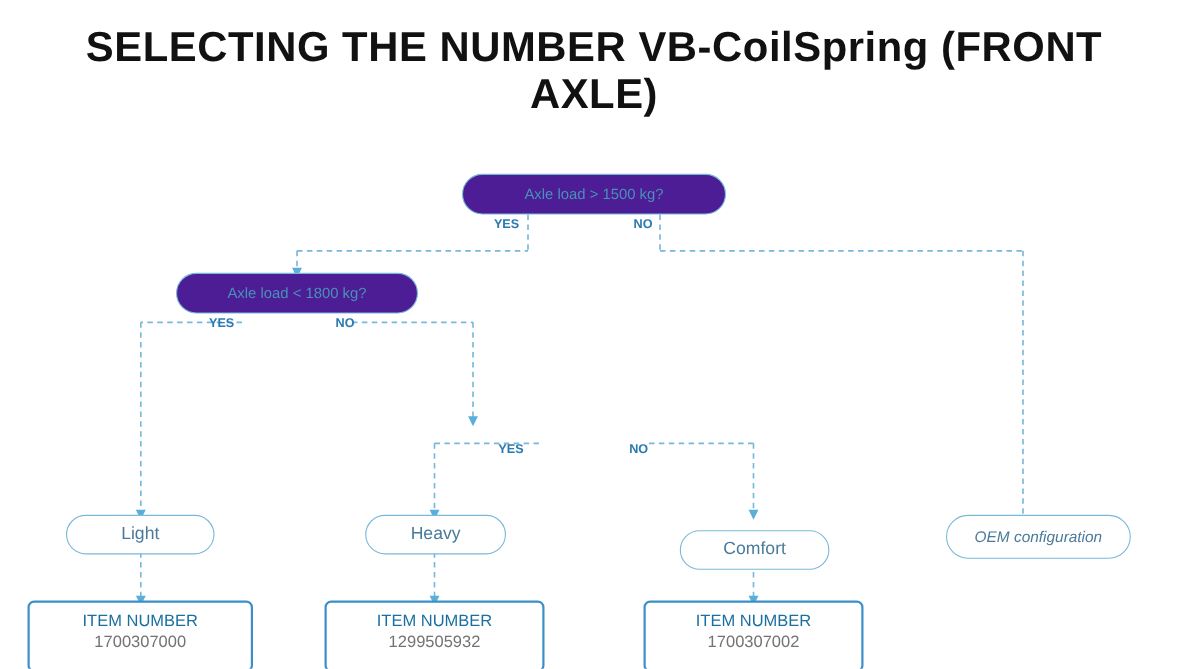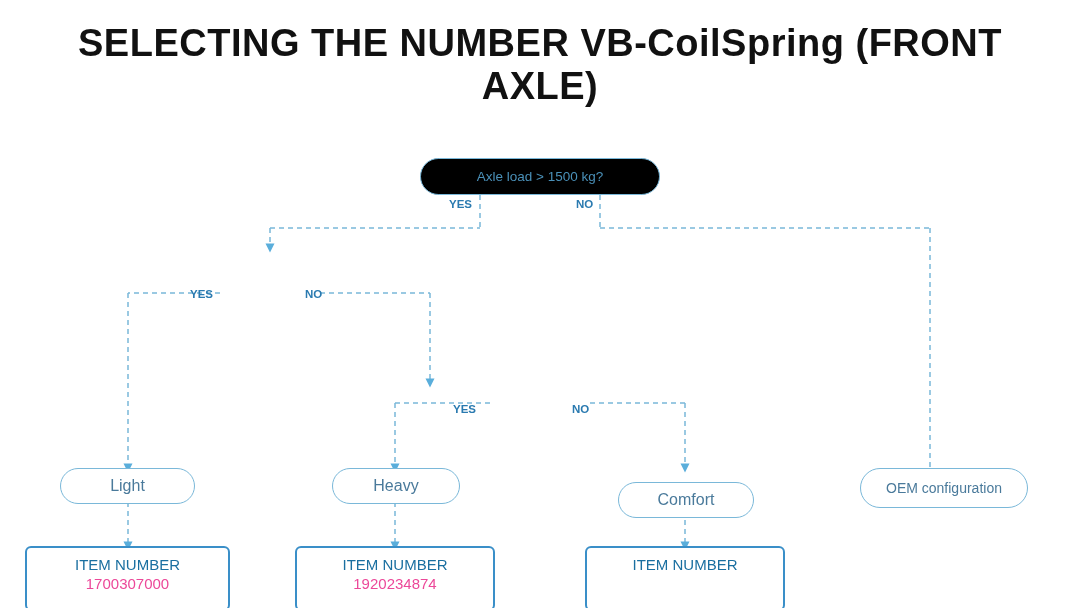--- a/index.html
+++ b/index.html
@@ -33,21 +33,21 @@
       top: 0; left: 0;
       width: 100%;
       height: 100%;
     }
 
     
     .decision-box {
       position: absolute;
       border: 1.5px solid #7ab8d9;
       border-radius: 20px;
-      background: #000000;
+      background: #4c1d95;
       text-align: center;
       color: #4a90b8;
       font-size: 13.5px;
       display: flex;
       align-items: center;
       justify-content: center;
       padding: 4px 10px;
     }
 
     .result-box {
@@ -76,21 +76,21 @@
     .item-box .item-label {
       font-size: 15px;
       font-weight: 400;
       color: #1a6fa0;
       display: block;
     }
 
     .item-box .item-number {
       font-size: 15px;
       font-weight: 400;
-      color: #ec4899;
+      color: #737373;
       display: block;
       margin-top: 2px;
     }
 
     .yes-no-label {
       position: absolute;
       font-size: 11.5px;
       font-weight: 700;
       color: #2a7ab0;
       text-align: right;
@@ -139,51 +139,55 @@
     <line x1="540" y1="30" x2="540" y2="30" stroke="#7ab8d9" stroke-width="1.5"></line>
   </svg>
 
   <div class="decision-box" style="left:420px; top:30px; width:240px; height:37px;">
     <span>Axle load &gt; 1500 kg?</span>
   </div>
 
   <div class="yes-no-label" style="left:449px; top:70px;">YES</div>
   <div class="yes-no-label" style="left:576px; top:70px;">NO</div>
 
+  <div class="decision-box" style="left:160px; top:120px; width:220px; height:37px;">
+    <span>Axle load &lt; 1800 kg?</span>
+  </div>
 
   <div class="yes-no-label" style="left:190px; top:160px;">YES</div>
   <div class="yes-no-label" style="left:305px; top:160px;">NO</div>
 
 
   <div class="yes-no-label" style="left:453px; top:275px;">YES</div>
   <div class="yes-no-label" style="left:572px; top:275px;">NO</div>
 
   <div class="result-box" style="left:60px; top:340px; width:135px; height:36px;">
     <span>Light</span>
   </div>
 
   <div class="result-box" style="left:332px; top:340px; width:128px; height:36px;justify-content:center;">
     <span>Heavy</span>
   </div>
 
   <div class="result-box" style="left:618px; top:354px; width:136px; height:36px;">
     <span>Comfort</span>
   </div>
 
-  <div class="result-box" style="left:860px; top:340px; width:168px; height:40px; font-size:14px;">
+  <div class="result-box" style="left:860px; top:340px; width:168px; height:40px; font-size:14px;font-style:italic;">
     <span>OEM configuration</span>
   </div>
 
   <div class="item-box" style="left:25px; top:418px; width:205px; height:65px;">
     <span class="item-label">ITEM NUMBER</span>
     <span class="item-number">1700307000</span>
   </div>
 
   <div class="item-box" style="left:295px; top:418px; width:200px; height:65px;">
     <span class="item-label">ITEM NUMBER</span>
-    <span class="item-number">1920234874</span>
+    <span class="item-number">1299505932</span>
   </div>
 
   <div class="item-box" style="left:585px; top:418px; width:200px; height:65px;">
     <span class="item-label">ITEM NUMBER</span>
+    <span class="item-number">1700307002</span>
   </div>
 
 </div>
 
 </body></html>

